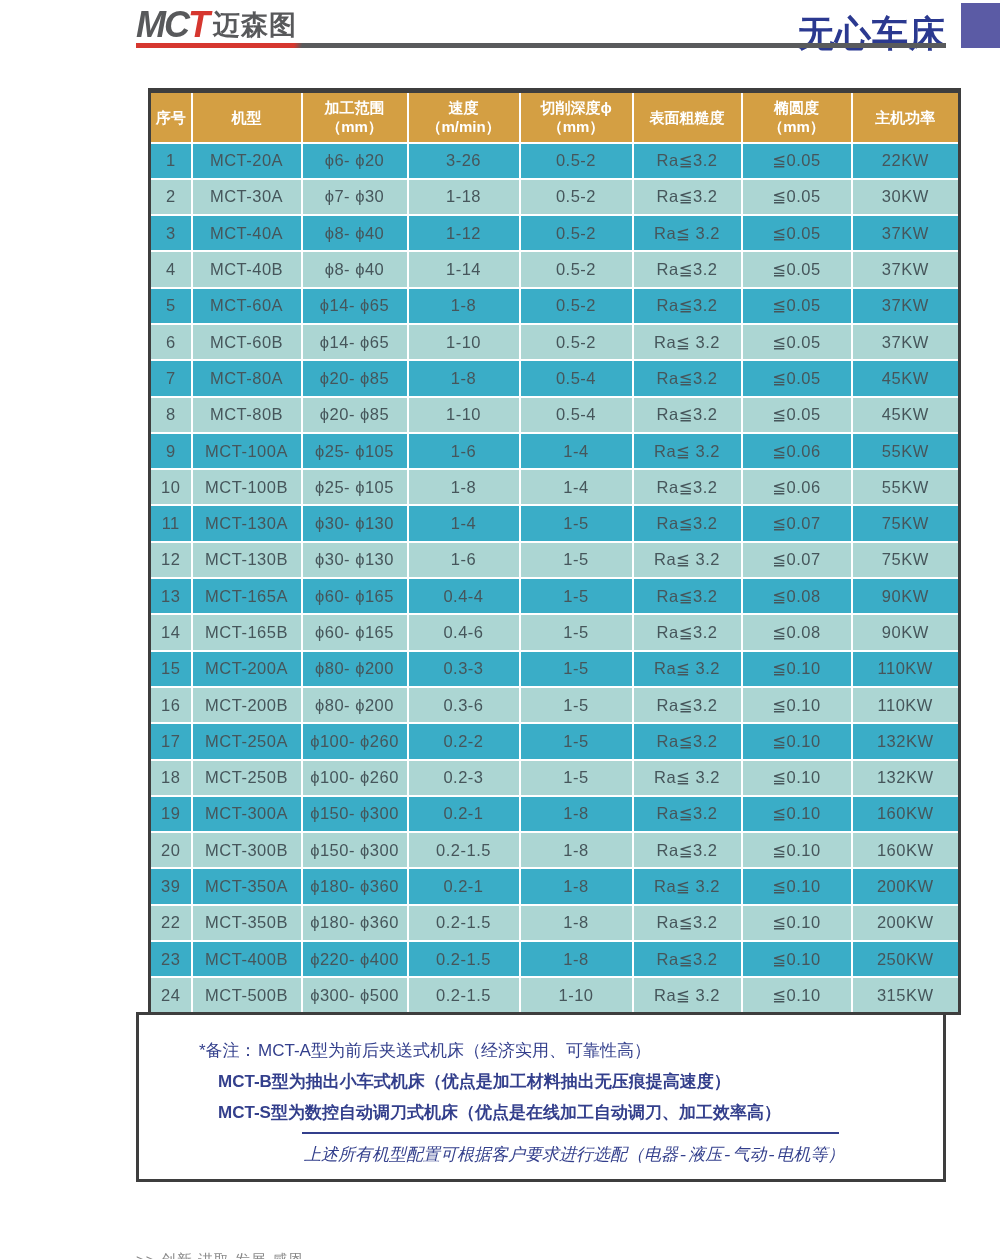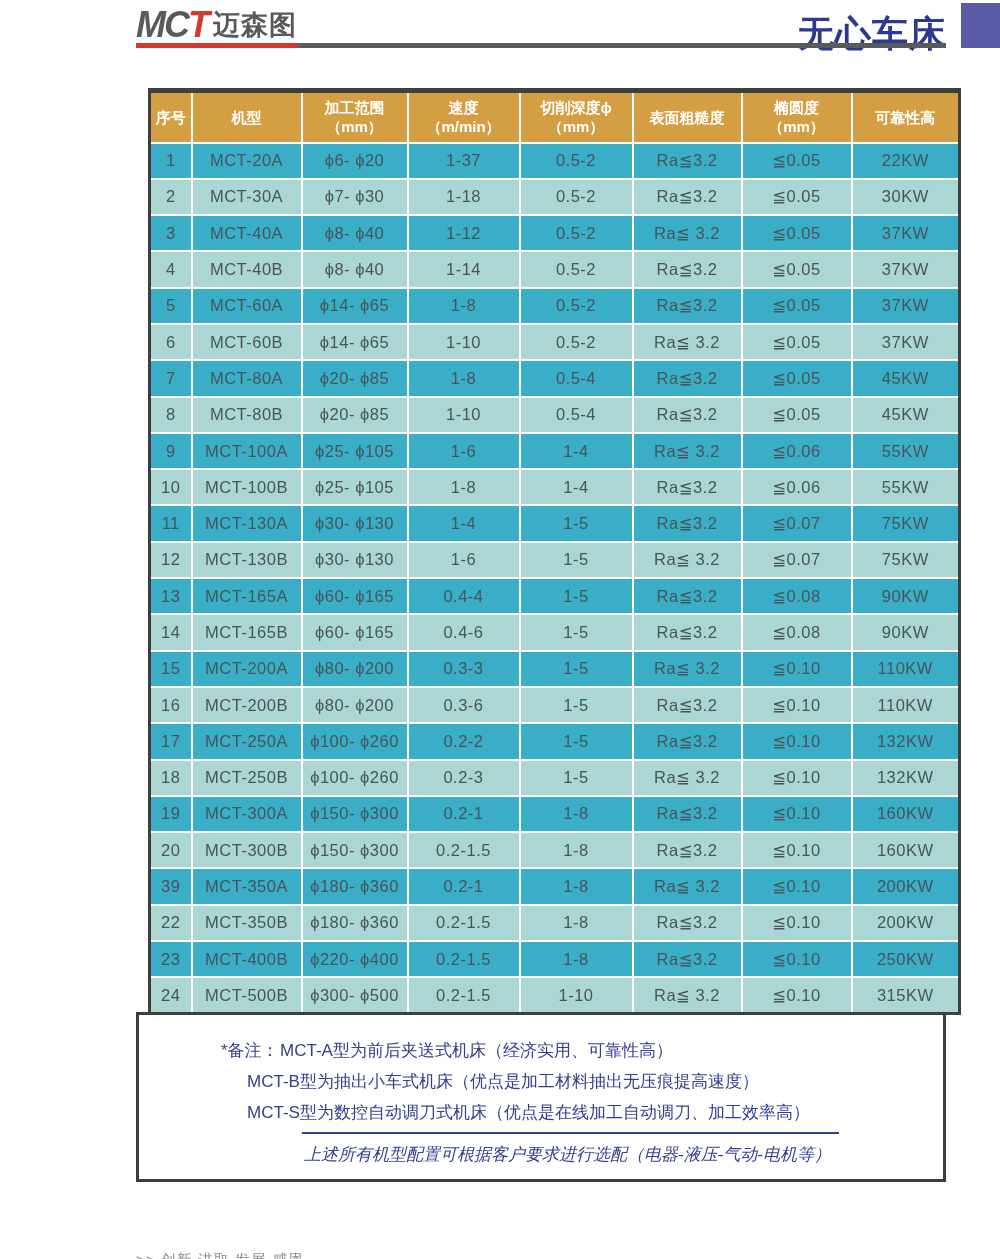--- a/index.html
+++ b/index.html
@@ -25,25 +25,25 @@
   col.c5{width:113px;} col.c6{width:109px;} col.c7{width:110px;} col.c8{width:108px;}
   table.spec th, table.spec td { border:2px solid #ffffff; text-align:center; vertical-align:middle; }
   table.spec th { height:52px; background:var(--header_gold,#D49F43); color:#ffffff; font-size:15px; font-weight:bold; line-height:19px; }
   table.spec td { height:36.3px; font-size:16.5px; color:var(--cell_text,#46565B); letter-spacing:0.5px; }
   table.spec tbody tr:nth-child(odd)  td { background:var(--row_dark,#3AADC7); }
   table.spec tbody tr:nth-child(even) td { background:var(--row_light,#ACD6D3); }
 
   
   .notes-box { position:absolute; left:95px; top:1012px; width:810px; height:170px; background:#ffffff;
     border:3px solid var(--border_dark,#3E3E3E); padding-top:20px; color:var(--note_blue,#333F8C); }
-  .note-line { display:flex; padding-left:82px; line-height:31px; font-size:17px; white-space:nowrap; }
-  .note-line.indent { padding-left:108px; }
+  .note-line { display:flex; padding-left:60px; line-height:31px; font-size:17px; white-space:nowrap; }
+  .note-line.indent { padding-left:79px;font-weight:bold; }
   .note-label { flex:none; width:59px; }
   .note-divider { margin:4px 0 0 163px; width:537px; height:2px; background:var(--note_blue,#333F8C); }
-  .note-extra { margin:9px 0 0 165px; font-size:17px; font-family:Liberation Serif, serif; font-style:italic; white-space:nowrap; }
+  .note-extra { margin:9px 0 0 165px; font-size:17px; font-family:Liberation Mono, monospace; font-style:italic; white-space:nowrap; }
 
   
   .footer-slogan { position:absolute; left:95px; top:1251px; font-size:15px; color:var(--footer_gray,#8A8A8A); letter-spacing:1px; }
 </style>
 </head>
 <body style="--page_bg: #FFFFFF; --header_gold: #D49F43; --row_dark: #3AADC7; --row_light: #ACD6D3; --cell_text: #46565B; --border_dark: #3E3E3E; --accent_red: #D6372F; --rule_gray: #595A5C; --logo_gray: #58595B; --title_blue: #2B3990; --corner_purple: #5B5BA5; --note_blue: #333F8C; --footer_gray: #8A8A8A;">
 
 <div class="page">
 
   <div class="logo">
@@ -85,30 +85,30 @@
             <div>（mm）</div>
           </th>
           <th>
             <div>表面粗糙度</div>
           </th>
           <th>
             <div>椭圆度</div>
             <div>（mm）</div>
           </th>
           <th>
-            <div>可靠性高</div>
+            <div>主机功率</div>
           </th>
         </tr>
     </thead>
     <tbody id="table-body">
         <tr>
           <td>1</td>
           <td>MCT-20A</td>
           <td>ϕ6- ϕ20</td>
-          <td>1-37</td>
+          <td>3-26</td>
           <td>0.5-2</td>
           <td>Ra≦3.2</td>
           <td>≦0.05</td>
           <td>22KW</td>
         </tr>
         <tr>
           <td>2</td>
           <td>MCT-30A</td>
           <td>ϕ7- ϕ30</td>
           <td>1-18</td>

